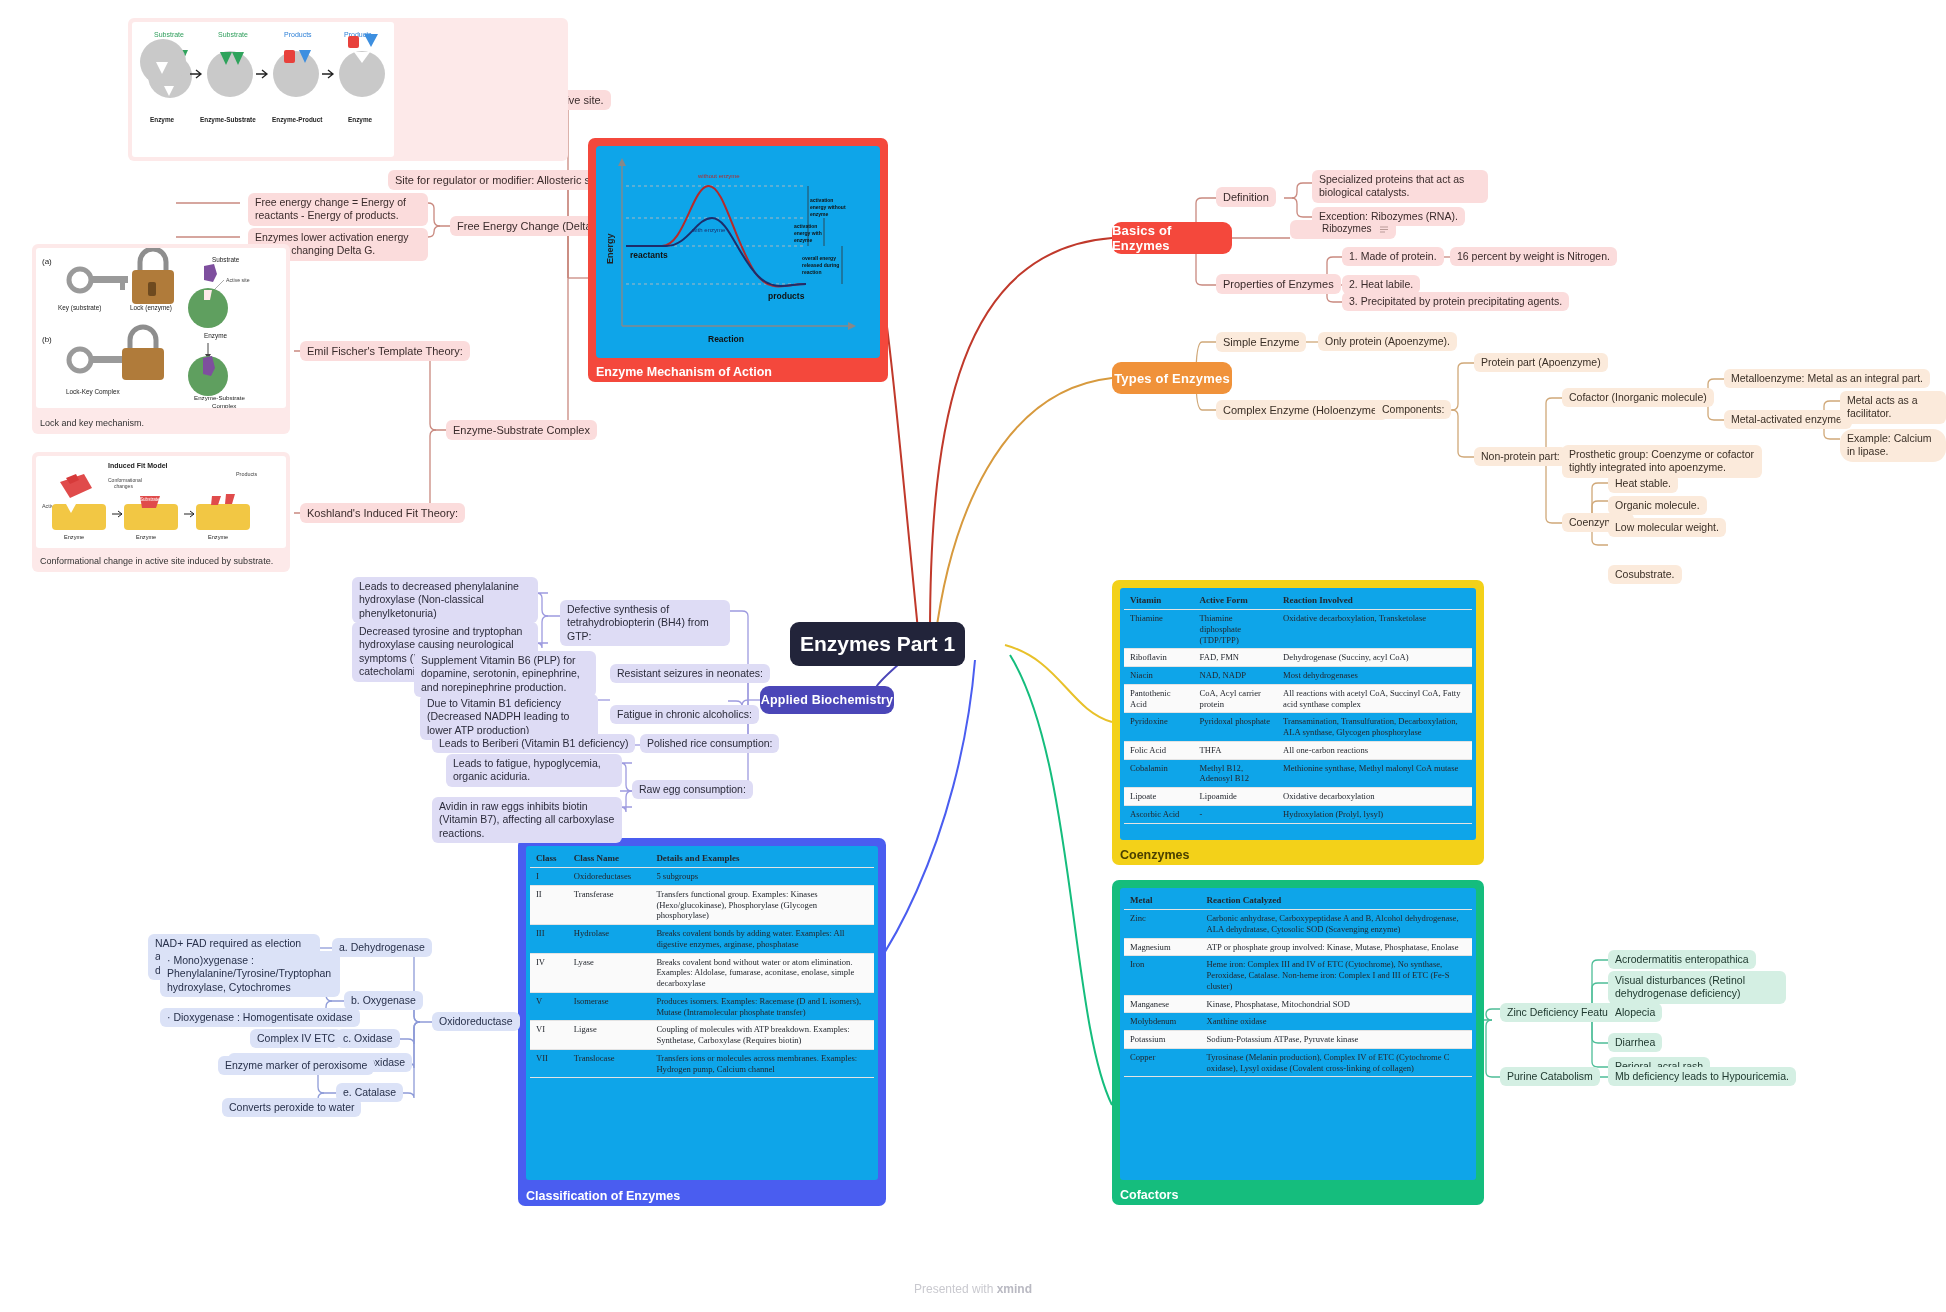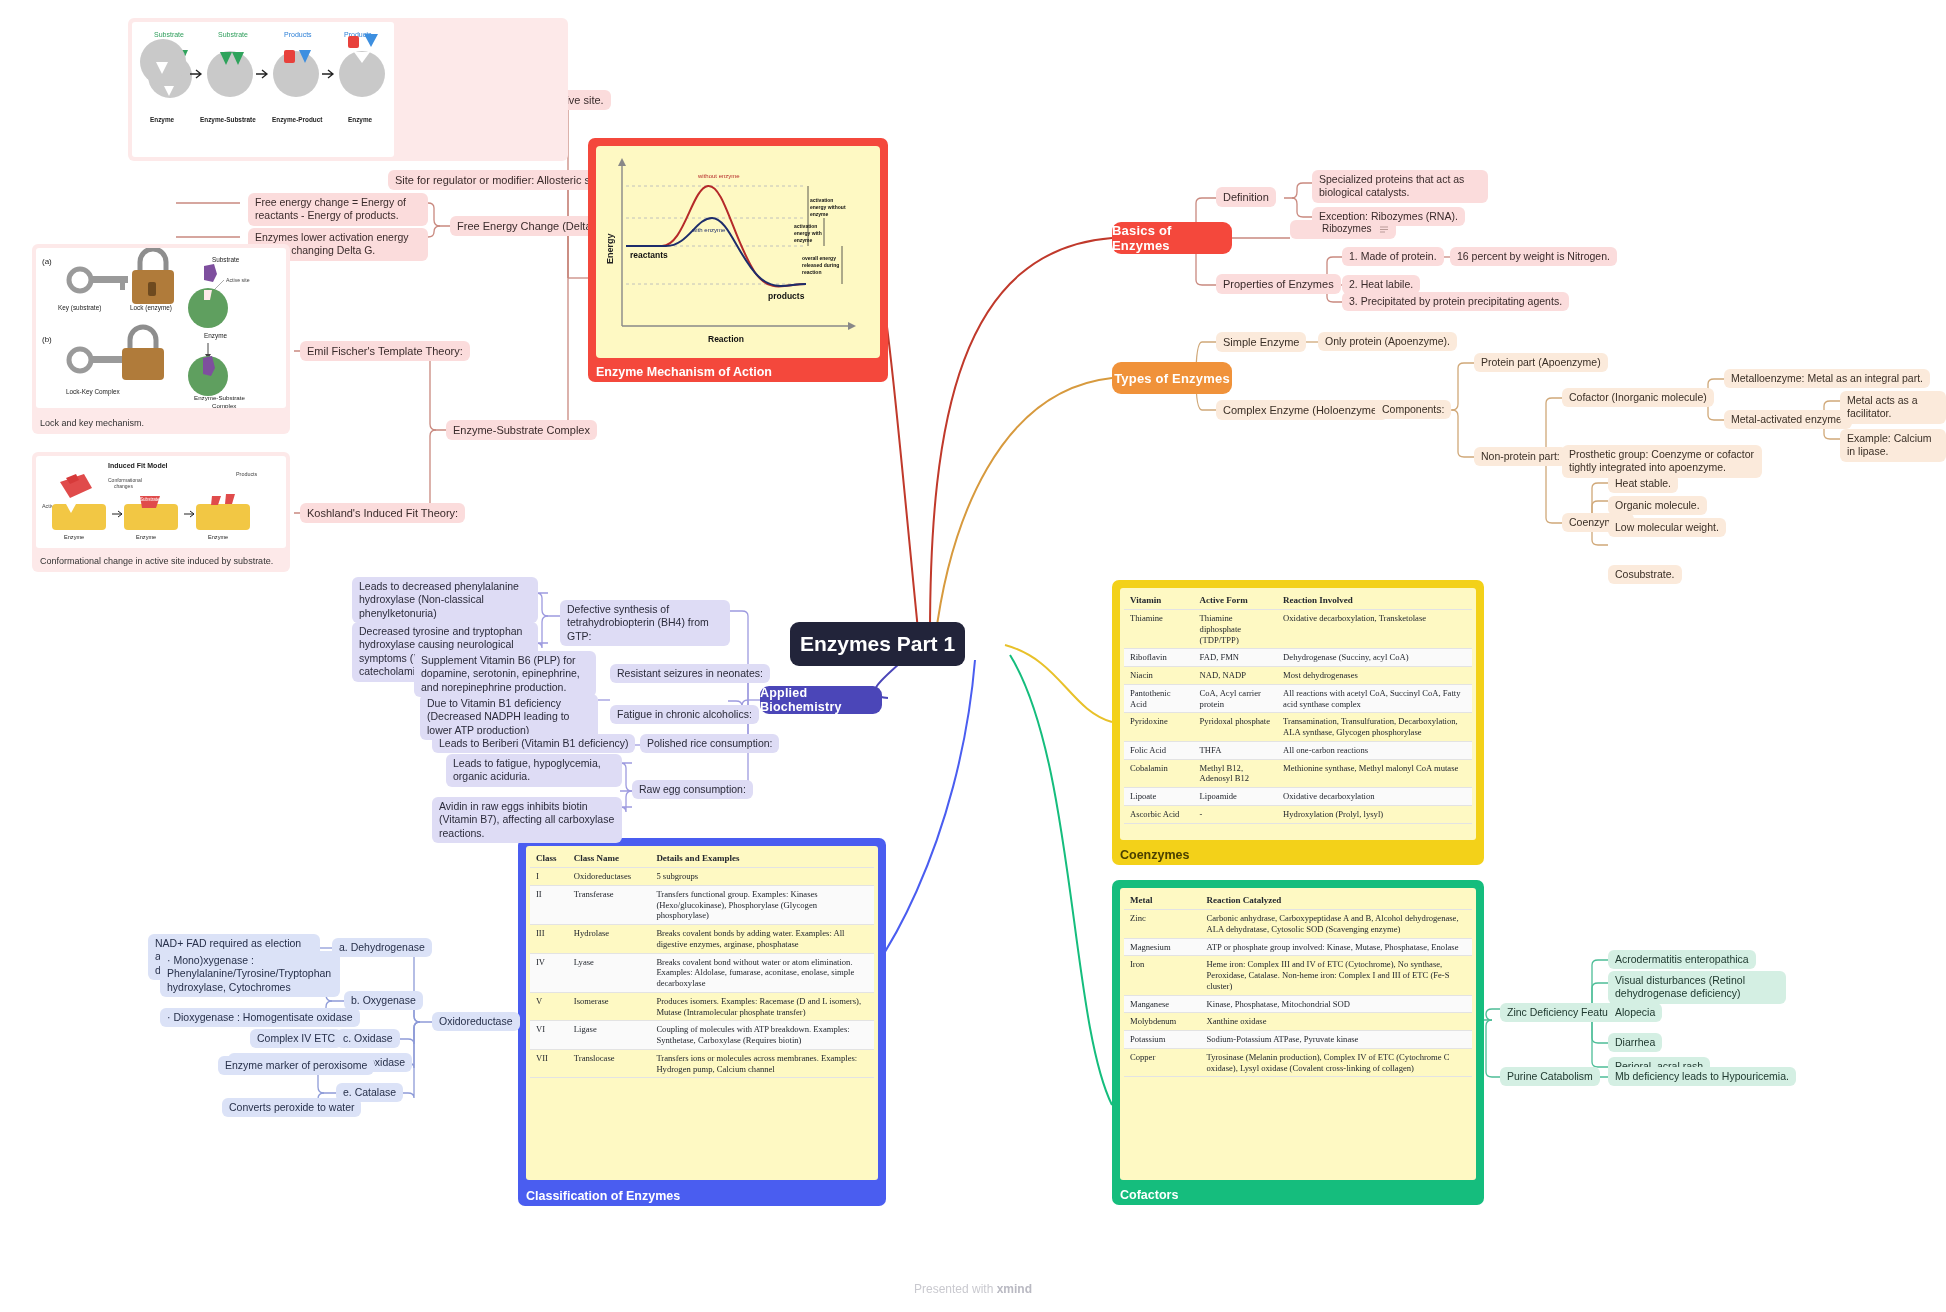--- a/index.html
+++ b/index.html
@@ -32,21 +32,21 @@
     border-radius:9px; font-size:21px; font-weight:bold;
     display:flex; align-items:center; justify-content:center;
   }
 
   
   .card { position:absolute; border-radius:7px; overflow:hidden; }
   .card-label {
     position:absolute; left:0; bottom:0; color:#fff; font-size:12.5px;
     padding:3px 8px; font-weight:600;
   }
-  .card-inner { position:absolute; background:#fef9c3; overflow:hidden; }
+  .card-inner { position:absolute; background:#0ea5e9; overflow:hidden; }
 
   table.mini { border-collapse:collapse; width:100%; font-family:"Liberation Serif", serif; }
   table.mini th, table.mini td {
     border-bottom:1px solid #e3e3e3; text-align:left; vertical-align:top;
     padding:3px 6px; font-size:8.6px; line-height:1.25; color:#23272e;
   }
   table.mini th { font-weight:bold; font-size:9px; }
   table.mini tr:nth-child(even) td { background:#fafafa; }
 
   
@@ -187,21 +187,21 @@
 <div id="center-node" style="left:790px; top:622px; width:175px; height:44px;">
   <span>Enzymes Part 1</span>
 </div>
 
 <div class="main-topic" style="left:1112px; top:222px; width:120px; height:32px; background:#f4483c; font-size:13px;">
   <span>Basics of Enzymes</span>
 </div>
 <div class="main-topic" style="left:1112px; top:362px; width:120px; height:32px; background:#f0923a; font-size:13px;">
   <span>Types of Enzymes</span>
 </div>
-<div class="main-topic" style="left:760px; top:686px; width:122px; height:28px; background:#4b46b8; font-size:12.5px;">
+<div class="main-topic" style="left:760px; top:686px; width:134px; height:28px; background:#4b46b8; font-size:12.5px;">
   <span>Applied Biochemistry</span>
 </div>
 
 <div class="node n-red" style="left:1216px; top:187px; font-size:11px;">
   <span>Definition</span>
 </div>
 <div class="node n-red" style="left:1312px; top:170px; width:176px; font-size:10.5px;">
   <span>Specialized proteins that act as biological catalysts.</span>
 </div>
 <div class="node n-red" style="left:1312px; top:207px; font-size:10.5px;">
@@ -258,21 +258,21 @@
 </div>
 <div class="node n-orange" style="left:1724px; top:369px; font-size:10.5px;">
   <span>Metalloenzyme: Metal as an integral part.</span>
 </div>
 <div class="node n-orange" style="left:1724px; top:410px; font-size:10.5px;">
   <span>Metal-activated enzyme:</span>
 </div>
 <div class="node n-orange" style="left:1840px; top:391px; font-size:10.5px;">
   <span>Metal acts as a facilitator.</span>
 </div>
-<div class="node n-orange" style="left:1840px; top:429px; font-size:10.5px;">
+<div class="node n-orange" style="left:1840px; top:429px; font-size:10.5px;border-radius:13px;">
   <span>Example: Calcium in lipase.</span>
 </div>
 <div class="node n-orange" style="left:1562px; top:445px; width:200px; font-size:10.5px;">
   <span>Prosthetic group: Coenzyme or cofactor tightly integrated into apoenzyme.</span>
 </div>
 <div class="node n-orange" style="left:1562px; top:513px; font-size:10.5px;">
   <span>Coenzymes:</span>
 </div>
 <div class="node n-orange" style="left:1608px; top:474px; font-size:10.5px;">
   <span>Heat stable.</span>

